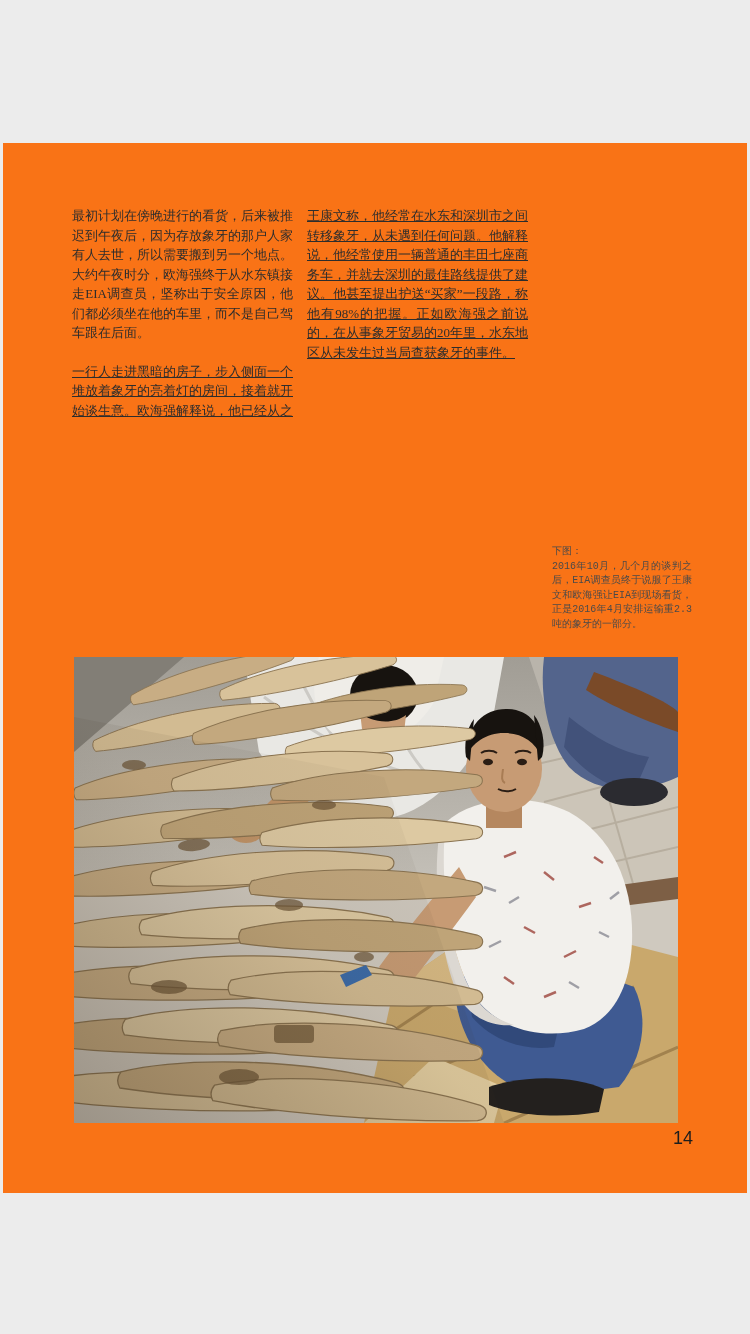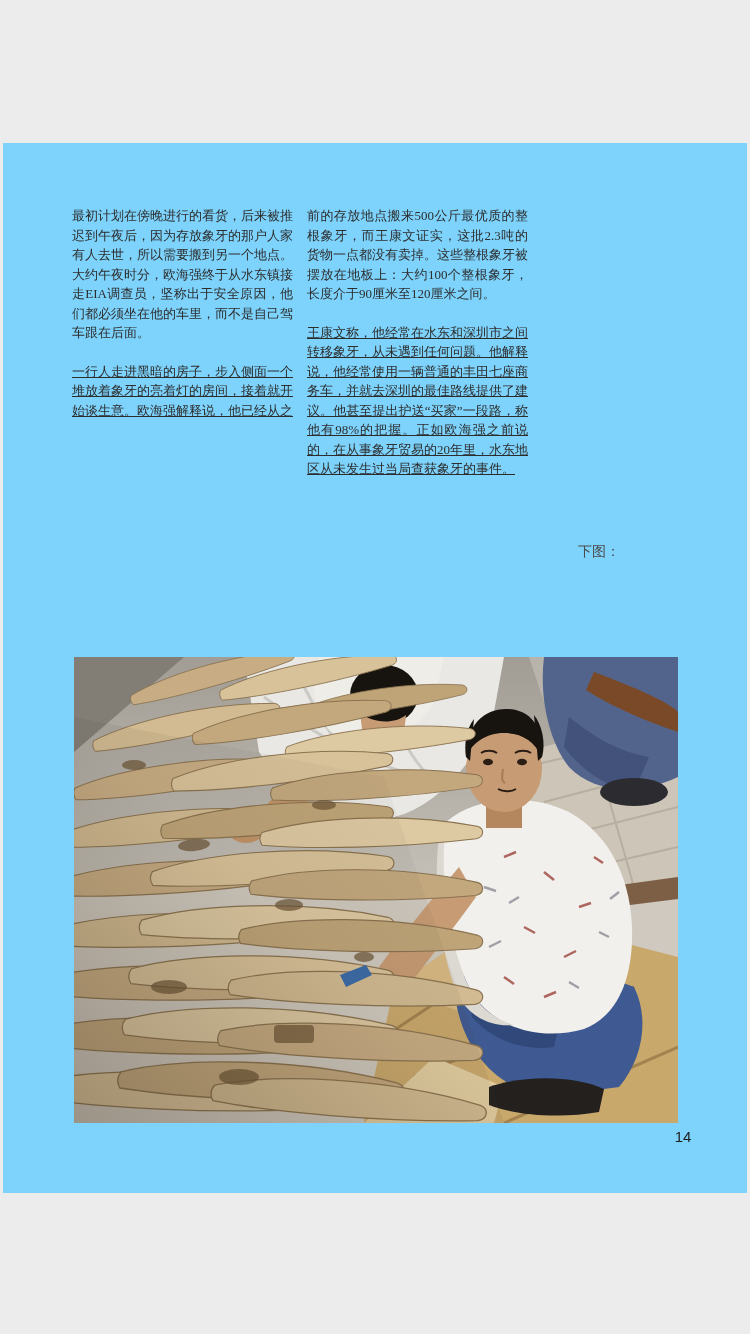--- a/index.html
+++ b/index.html
@@ -7,81 +7,81 @@
     width:750px;height:1334px;
     background:#ececec;
     font-family:"Liberation Serif","DejaVu Serif",serif;
     position:relative;
     overflow:hidden;
   }
   .page{
     position:absolute;
     left:3px;top:143px;
     width:744px;height:1050px;
-    background:#7dd3fc;
+    background:#f97316;
   }
   .col{
     position:absolute;
     top:63px;
     width:221px;
     font-size:13px;
     line-height:19.5px;
     color:#2d2d2d;
     text-align:justify;
   }
   .col p{margin:0 0 19px 0;}
   .col p:last-child{margin-bottom:0;text-decoration:underline;}
   #col1{left:69px;}
   #col2{left:304px;}
   .caption{
     position:absolute;
-    left:575px;top:402px;
+    left:549px;top:402px;
     width:140px;
-    font-size:14px;
+    font-size:10px;
     line-height:14.5px;
     color:#4a4a4a;
     text-align:justify;
     font-family:Liberation Mono, monospace;
   }
   .caption .cap-head{display:block;}
   .photo{
     position:absolute;
     left:71px;top:514px;
     width:604px;height:466px;
     overflow:hidden;
     background:#b5b1a9;
   }
   .photo svg{display:block;width:604px;height:466px;}
   .pagenum{
     position:absolute;
     left:660px;top:985px;
     width:40px;
     text-align:center;
-    font-size:15px;
+    font-size:18px;
     color:#1d1d1d;
     font-family:"Liberation Sans","DejaVu Sans",sans-serif;
   }
 </style>
 </head>
 <body>
 
 <div class="page">
 
   <div class="col" id="col1">
     <p>最初计划在傍晚进行的看货，后来被推迟到午夜后，因为存放象牙的那户人家有人去世，所以需要搬到另一个地点。大约午夜时分，欧海强终于从水东镇接走EIA调查员，坚称出于安全原因，他们都必须坐在他的车里，而不是自己驾车跟在后面。</p>
     <p>一行人走进黑暗的房子，步入侧面一个堆放着象牙的亮着灯的房间，接着就开始谈生意。欧海强解释说，他已经从之</p>
   </div>
 
   <div class="col" id="col2">
-    <p>前的存放地点搬来500公斤最优质的整根象牙，而王康文证实，这批2.3吨的货物一点都没有卖掉。这些整根象牙被摆放在地板上：大约100个整根象牙，长度介于90厘米至120厘米之间。</p>
     <p>王康文称，他经常在水东和深圳市之间转移象牙，从未遇到任何问题。他解释说，他经常使用一辆普通的丰田七座商务车，并就去深圳的最佳路线提供了建议。他甚至提出护送“买家”一段路，称他有98%的把握。正如欧海强之前说的，在从事象牙贸易的20年里，水东地区从未发生过当局查获象牙的事件。</p>
   </div>
 
   <div class="caption">
     <span class="cap-head">下图：</span>
+    <span>2016年10月，几个月的谈判之后，EIA调查员终于说服了王康文和欧海强让EIA到现场看货，正是2016年4月安排运输重2.3吨的象牙的一部分。</span>
   </div>
 
   <div class="photo">
     <svg viewBox="0 0 604 466" preserveAspectRatio="none">
       <defs>
         <path id="tusk" d="M0,11 C45,-3 130,-9 205,5 C212,7 212,15 204,17 C130,26 45,27 0,23 Q-4,17 0,11 Z"></path>
         <linearGradient id="pileShade" x1="0" y1="1" x2="1" y2="0">
           <stop offset="0" stop-color="#3c2f1e" stop-opacity="0.35"></stop>
           <stop offset="0.5" stop-color="#3c2f1e" stop-opacity="0.08"></stop>
           <stop offset="1" stop-color="#3c2f1e" stop-opacity="0"></stop>

